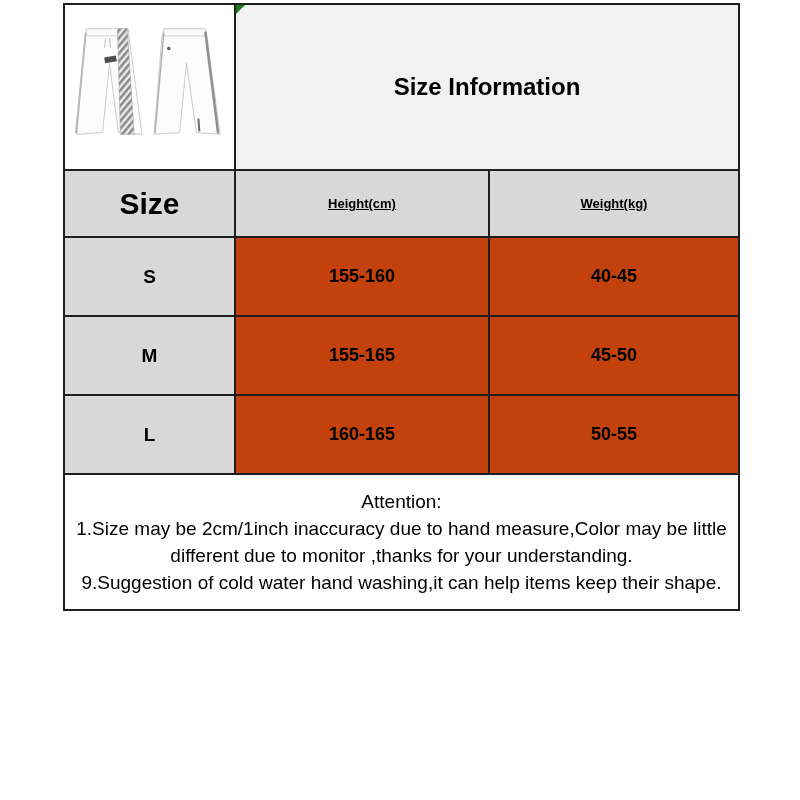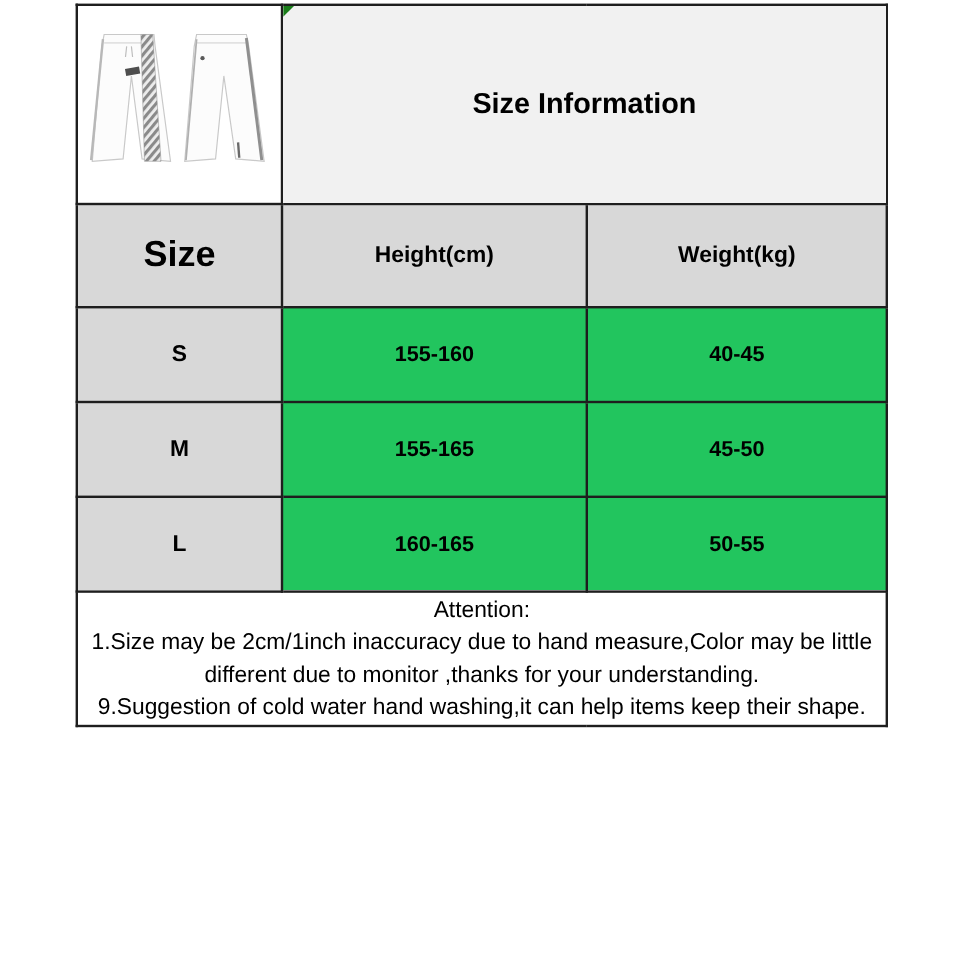--- a/index.html
+++ b/index.html
@@ -19,30 +19,30 @@
   
   tr.product-row{height:166px;}
   td.product-cell{background:#ffffff;}
   td.title-cell{background:#f1f1f1;position:relative;}
   .title-text{font-size:24px;font-weight:bold;letter-spacing:0px;}
   .corner-marker{
     position:absolute;top:0;left:0;width:0;height:0;
     border-top:9px solid #1a7d1a;border-right:9px solid transparent;
   }
   
-  tr.cols-row{height:86px;}
+  tr.cols-row{height:67px;}
   tr.cols-row td{background:#d8d8d8;font-weight:bold;}
   td.size-head{font-size:30px;}
-  td.col-head{font-size:19px;}
+  td.col-head{font-size:13px;text-decoration:underline;}
   
   tr.data-row{height:79px;}
   tr.data-row td.size-cell{background:#d8d8d8;font-weight:bold;font-size:19px;}
-  tr.data-row td.val-cell{background:#22c55e;font-weight:bold;font-size:18px;}
+  tr.data-row td.val-cell{background:#c2410c;font-weight:bold;font-size:18px;}
   
-  tr.attention-row{height:112px;}
+  tr.attention-row{height:136px;}
   td.attention-cell{
     background:#ffffff;text-align:left;vertical-align:top;
     padding:3px 4px 0 4px;font-size:19px;line-height:27px;
   }
   .pants-svg{display:block;margin:0 auto;}
 </style>
 </head>
 <body>
 
 <div class="canvas">

